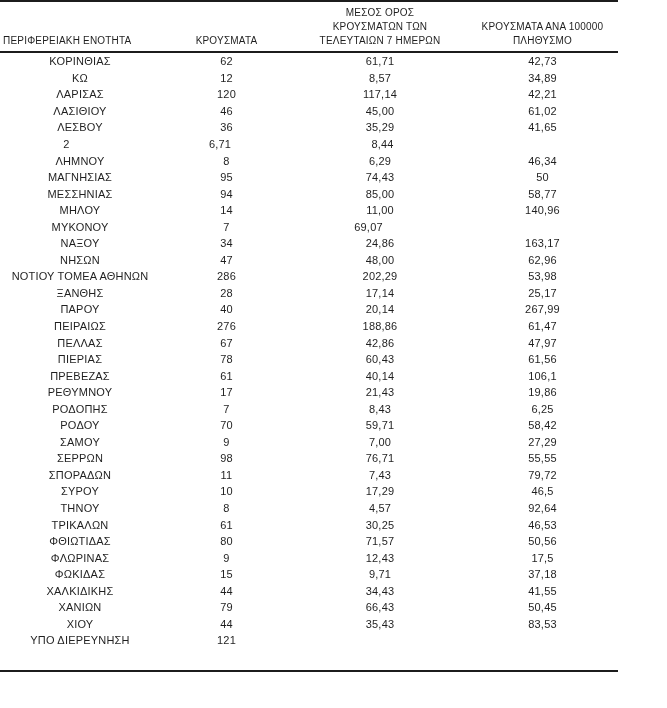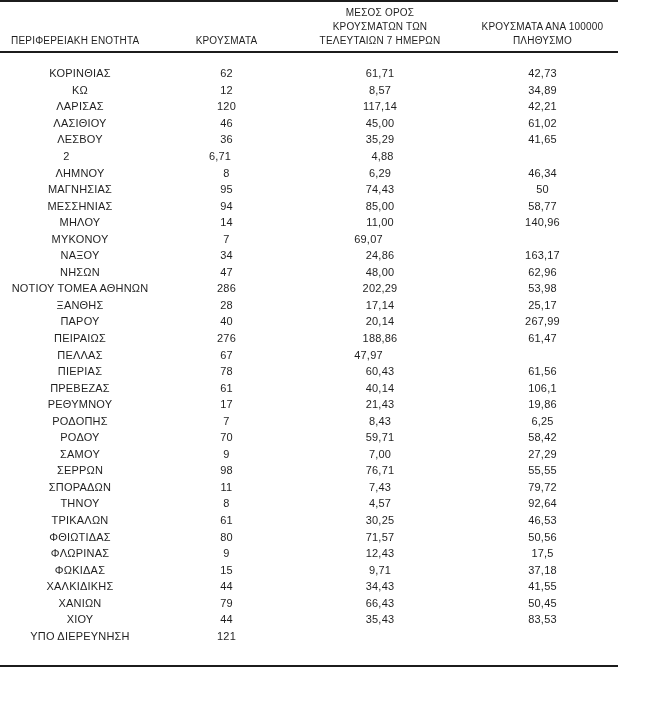--- a/index.html
+++ b/index.html
@@ -37,25 +37,25 @@
     text-align: center;
     letter-spacing: 0.2px;
   }
   .hline { white-space: nowrap; }
   .c1 { width: 160px; }
   .c2 { width: 133px; }
   .c3 { width: 174px; }
   .c4 { width: 151px; }
   .hcell.c1 {
     text-align: left;
-    padding-left: 11px;
+    padding-left: 3px;
     box-sizing: border-box;
   }
   
-  .rows { width: 618px; margin-top: 12px; }
+  .rows { width: 618px; }
   .row {
     display: flex;
     align-items: center;
     height: 16.55px;
     font-size: 11px;
     letter-spacing: 0.2px;
   }
   .row .cell {
     text-align: center;
     white-space: nowrap;
@@ -118,21 +118,21 @@
     </div>
       <div class="row">
       <div class="cell c1">ΛΕΣΒΟΥ</div>
       <div class="cell c2">36</div>
       <div class="cell c3">35,29</div>
       <div class="cell c4">41,65</div>
     </div>
       <div class="row">
       <div class="cell c2">2</div>
       <div class="cell c3">6,71</div>
-      <div class="cell c4">4,88</div>
+      <div class="cell c4">8,44</div>
     </div>
       <div class="row">
       <div class="cell c1">ΛΗΜΝΟΥ</div>
       <div class="cell c2">8</div>
       <div class="cell c3">6,29</div>
       <div class="cell c4">46,34</div>
     </div>
       <div class="row">
       <div class="cell c1">ΜΑΓΝΗΣΙΑΣ</div>
       <div class="cell c2">95</div>
@@ -188,20 +188,21 @@
     </div>
       <div class="row">
       <div class="cell c1">ΠΕΙΡΑΙΩΣ</div>
       <div class="cell c2">276</div>
       <div class="cell c3">188,86</div>
       <div class="cell c4">61,47</div>
     </div>
       <div class="row">
       <div class="cell c1">ΠΕΛΛΑΣ</div>
       <div class="cell c2">67</div>
+      <div class="cell c3">42,86</div>
       <div class="cell c4">47,97</div>
     </div>
       <div class="row">
       <div class="cell c1">ΠΙΕΡΙΑΣ</div>
       <div class="cell c2">78</div>
       <div class="cell c3">60,43</div>
       <div class="cell c4">61,56</div>
     </div>
       <div class="row">
       <div class="cell c1">ΠΡΕΒΕΖΑΣ</div>
@@ -239,20 +240,26 @@
       <div class="cell c3">76,71</div>
       <div class="cell c4">55,55</div>
     </div>
       <div class="row">
       <div class="cell c1">ΣΠΟΡΑΔΩΝ</div>
       <div class="cell c2">11</div>
       <div class="cell c3">7,43</div>
       <div class="cell c4">79,72</div>
     </div>
       <div class="row">
+      <div class="cell c1">ΣΥΡΟΥ</div>
+      <div class="cell c2">10</div>
+      <div class="cell c3">17,29</div>
+      <div class="cell c4">46,5</div>
+    </div>
+      <div class="row">
       <div class="cell c1">ΤΗΝΟΥ</div>
       <div class="cell c2">8</div>
       <div class="cell c3">4,57</div>
       <div class="cell c4">92,64</div>
     </div>
       <div class="row">
       <div class="cell c1">ΤΡΙΚΑΛΩΝ</div>
       <div class="cell c2">61</div>
       <div class="cell c3">30,25</div>
       <div class="cell c4">46,53</div>

